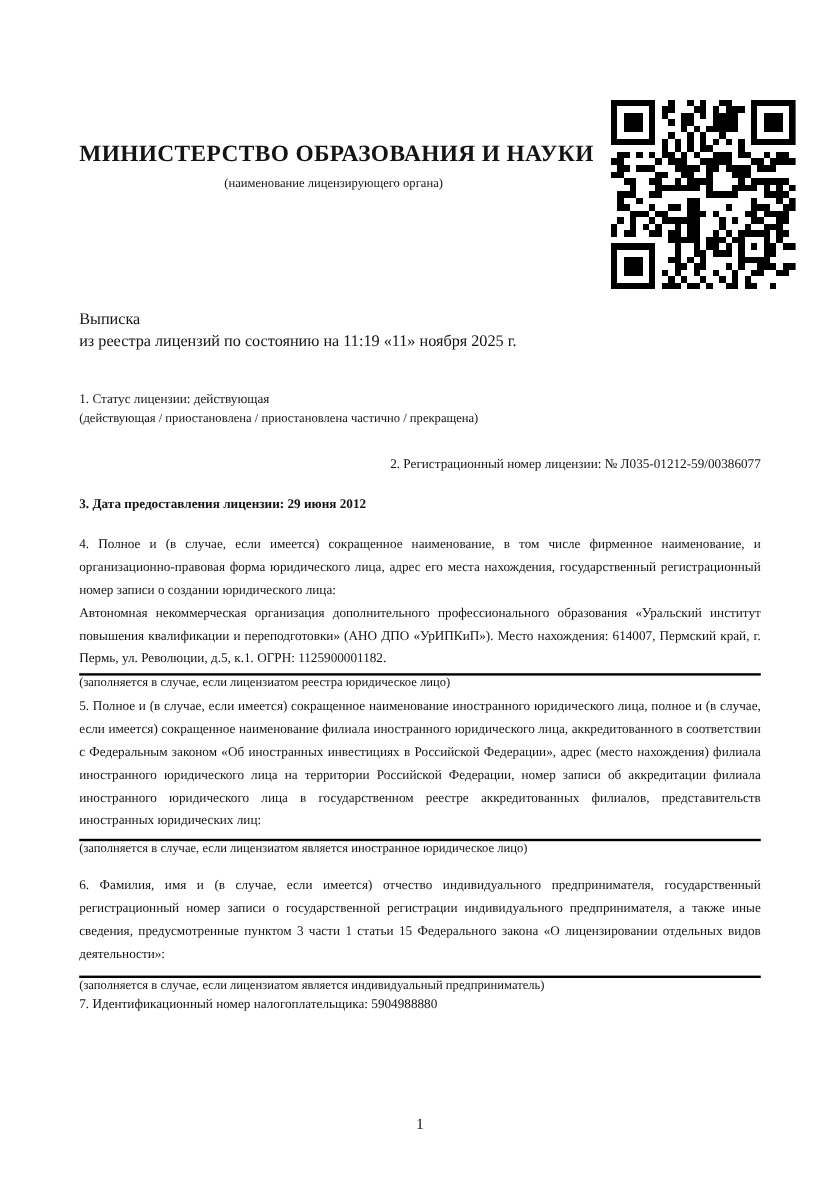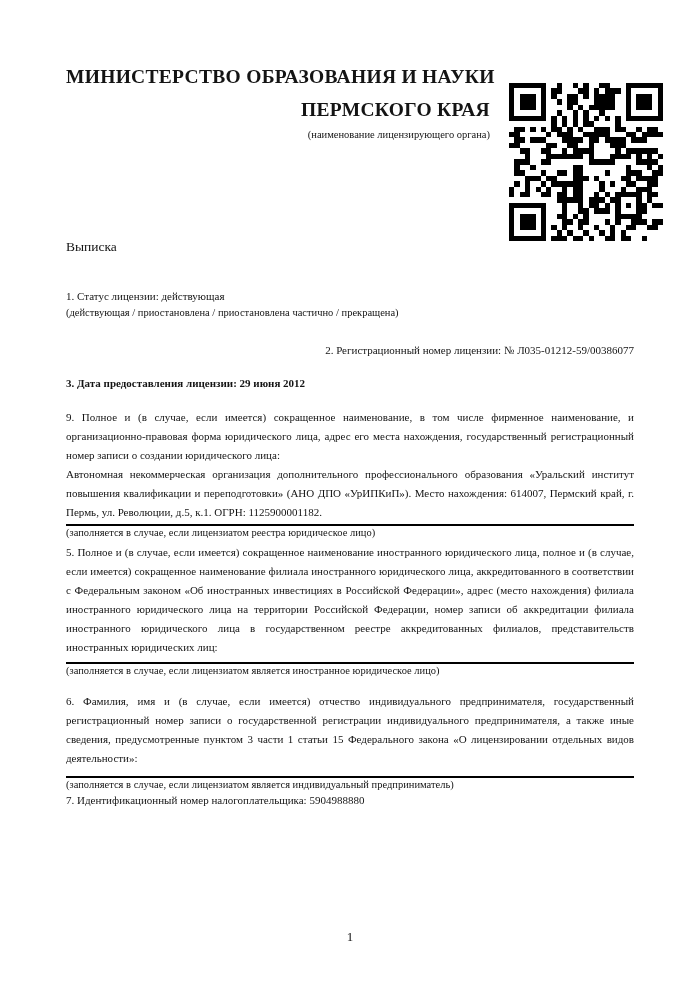--- a/index.html
+++ b/index.html
@@ -8,23 +8,23 @@
     width:700px;height:989px;
     background:#ffffff;
     color:#141414;
     font-family:"Liberation Serif", serif;
     overflow:hidden;
   }
   .content{padding:0 66px;}
 
   
   .ministry{
-    margin-top:60px;
+    margin-top:112px;
     width:424px;
-    text-align:right;
+    text-align:center;
   }
   .ministry-line{
     font-size:19.5px;
     font-weight:bold;
     line-height:33px;
     letter-spacing:.3px;
     white-space:nowrap;
   }
   .ministry-caption{
     font-size:10.5px;
@@ -504,43 +504,43 @@
         <rect x="21" y="28" width="1" height="1" fill="#000"></rect>
         <rect x="22" y="28" width="1" height="1" fill="#000"></rect>
         <rect x="25" y="28" width="1" height="1" fill="#000"></rect>
       </svg>
   </div>
 
   <div class="content">
 
     <div class="ministry">
       <div class="ministry-line">МИНИСТЕРСТВО ОБРАЗОВАНИЯ И НАУКИ</div>
-      <div class="ministry-line">ПЕРМСКОГО КРАЯ</div>
       <div class="ministry-caption">(наименование лицензирующего органа)</div>
     </div>
 
     <div class="doc-title">
       <div>Выписка</div>
+      <div>из реестра лицензий по состоянию на 11:19 «11» ноября 2025 г.</div>
     </div>
 
     <div class="item-1">
       <p class="body">1. Статус лицензии: действующая</p>
       <div class="note">(действующая / приостановлена / приостановлена частично / прекращена)</div>
     </div>
 
     <div class="item-2">
       <p class="body">2. Регистрационный номер лицензии: № Л035-01212-59/00386077</p>
     </div>
 
     <div class="item-3">
       <p class="body">3. Дата предоставления лицензии: 29 июня 2012</p>
     </div>
 
     <div class="item-4">
-      <p class="body just">9. Полное и (в случае, если имеется) сокращенное наименование, в том числе фирменное наименование, и организационно-правовая форма юридического лица, адрес его места нахождения, государственный регистрационный номер записи о создании юридического лица:</p>
+      <p class="body just">4. Полное и (в случае, если имеется) сокращенное наименование, в том числе фирменное наименование, и организационно-правовая форма юридического лица, адрес его места нахождения, государственный регистрационный номер записи о создании юридического лица:</p>
       <p class="body just">Автономная некоммерческая организация дополнительного профессионального образования «Уральский институт повышения квалификации и переподготовки» (АНО ДПО «УрИПКиП»). Место нахождения: 614007, Пермский край, г. Пермь, ул. Революции, д.5, к.1. ОГРН: 1125900001182.</p>
       <div class="rule"></div>
       <div class="note">(заполняется в случае, если лицензиатом реестра юридическое лицо)</div>
     </div>
 
     <div class="item-5">
       <p class="body just">5. Полное и (в случае, если имеется) сокращенное наименование иностранного юридического лица, полное и (в случае, если имеется) сокращенное наименование филиала иностранного юридического лица, аккредитованного в соответствии с Федеральным законом «Об иностранных инвестициях в Российской Федерации», адрес (место нахождения) филиала иностранного юридического лица на территории Российской Федерации, номер записи об аккредитации филиала иностранного юридического лица в государственном реестре аккредитованных филиалов, представительств иностранных юридических лиц:</p>
       <div class="spacer"></div>
       <div class="rule"></div>
       <div class="note">(заполняется в случае, если лицензиатом является иностранное юридическое лицо)</div>

